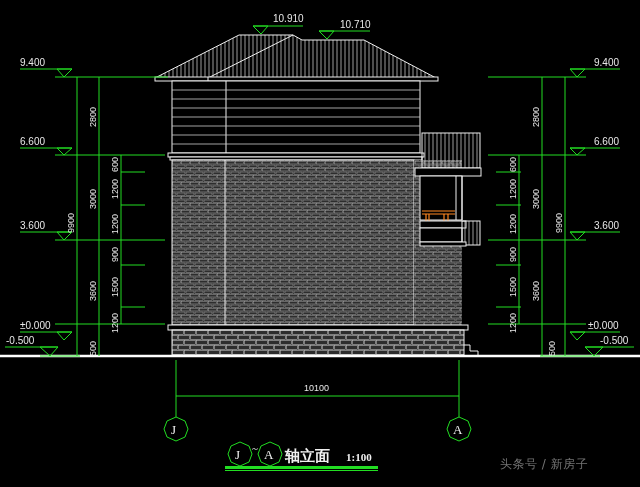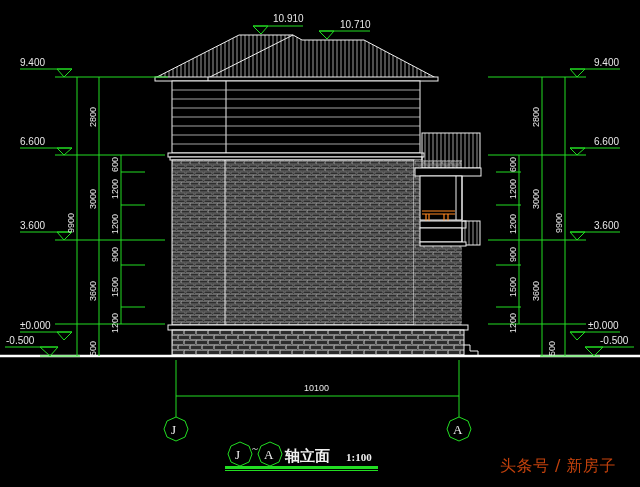--- a/index.html
+++ b/index.html
@@ -1,18 +1,18 @@
 <!DOCTYPE html>
 <html><head>
   <meta charset="utf-8">
   <style>
     html, body { margin:0; padding:0; background:#000; }
     body { width:640px; height:487px; overflow:hidden; position:relative; font-family:"Liberation Sans", sans-serif; }
     #canvas { position:absolute; left:0; top:0; }
-    .watermark { position:absolute; left:500px; top:456px; color:#c2410c; font-family:"DejaVu Sans", sans-serif; font-size:16px; letter-spacing:0.5px; }
+    .watermark { position:absolute; left:500px; top:456px; color:#737373; font-family:"DejaVu Sans", sans-serif; font-size:12px; letter-spacing:0.5px; }
   </style>
 </head>
 <body>
 
 <svg id="canvas" width="640" height="487" viewBox="0 0 640 487" xmlns="http://www.w3.org/2000/svg">
   <defs>
     <pattern id="brick" x="172" y="0" width="18" height="7" patternUnits="userSpaceOnUse">
       <rect width="18" height="7" fill="#1a1a1a"></rect>
       <rect x="0.5" y="0.5" width="8" height="2.5" fill="#2d2d2d" stroke="#aaa" stroke-width="0.5"></rect>
       <rect x="9.5" y="0.5" width="8" height="2.5" fill="#2d2d2d" stroke="#aaa" stroke-width="0.5"></rect>

